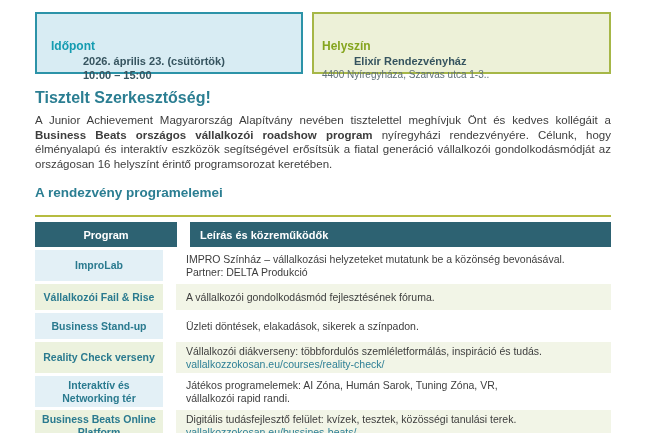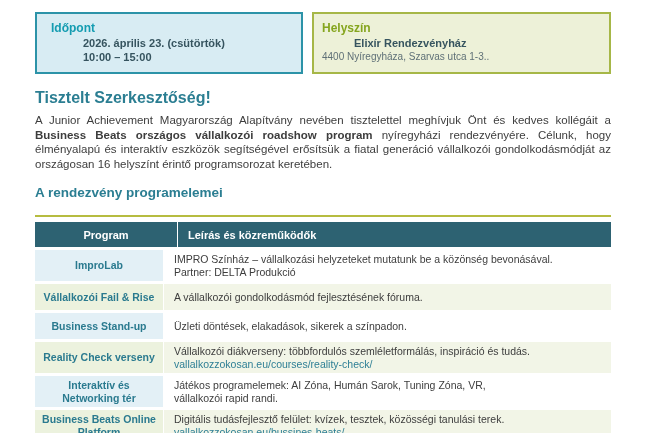--- a/index.html
+++ b/index.html
@@ -7,42 +7,42 @@
   body {
     background:#ffffff;
     font-family:"Liberation Sans", sans-serif;
     overflow:hidden;
     color:#3d3d3d;
   }
   .content { width:576px; margin:12px 0 0 35px; }
 
   
   .info-boxes { display:flex; gap:9px; }
-  .info-box { height:62px; padding-top:7px; }
+  .info-box { height:62px; padding-top:25px; }
   .box-time {
     width:268px; background:#d8ecf3; border:2px solid #2c93a8; padding-left:14px;
   }
   .box-place {
     flex:1; background:#edf1d8; border:2px solid #a6b747; padding-left:8px;
   }
   .box-title { font-size:12px; font-weight:bold; line-height:15px; }
   .box-time .box-title { color:#149cb1; }
   .box-place .box-title { color:#85a51e; }
   .box-line { font-size:11px; font-weight:bold; color:#36545f; line-height:14px;margin-left:32px; }
   .box-sub { font-size:10px; color:#5f7077; line-height:13px; }
 
   
   .h1 { font-size:16px; font-weight:bold; color:#2b7e92; margin-top:15px; }
   .intro { font-size:11.5px; line-height:14.5px; text-align:justify; margin-top:6px; color:#3d3d3d; }
   .h2 { font-size:13.5px; font-weight:bold; color:#2b7e92; margin-top:14px; }
   .divider { border:none; border-top:2px solid #b6bc40; margin-top:15px; }
 
   
   .ptable { margin-top:5px; font-size:10.5px; }
-  .trow { display:flex; gap:1px; margin-bottom:3px; }
+  .trow { display:flex; gap:13px; margin-bottom:3px; }
   .hcell { background:#2d6272; color:#ffffff; font-weight:bold; font-size:11px; min-height:25px; display:flex; align-items:center; }
   .hc1 { width:142px; justify-content:center; }
   .hc2 { flex:1; padding:0 10px; }
   .c1 {
     width:128px; display:flex; align-items:center; justify-content:center;
     text-align:center; font-weight:bold; color:#2a7a8f;
     padding:3px 6px; min-height:26px; line-height:12.5px;
   }
   .c2 {
     flex:1; display:flex; flex-direction:column; justify-content:center;

